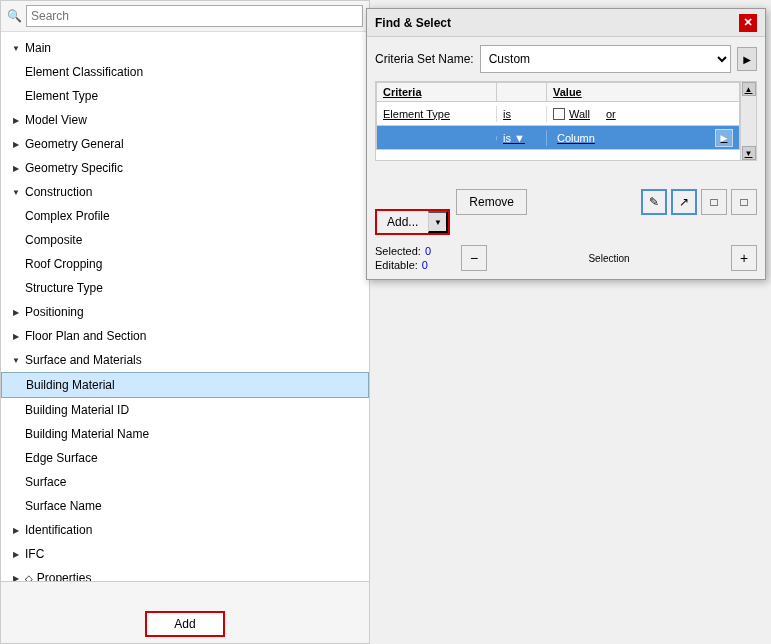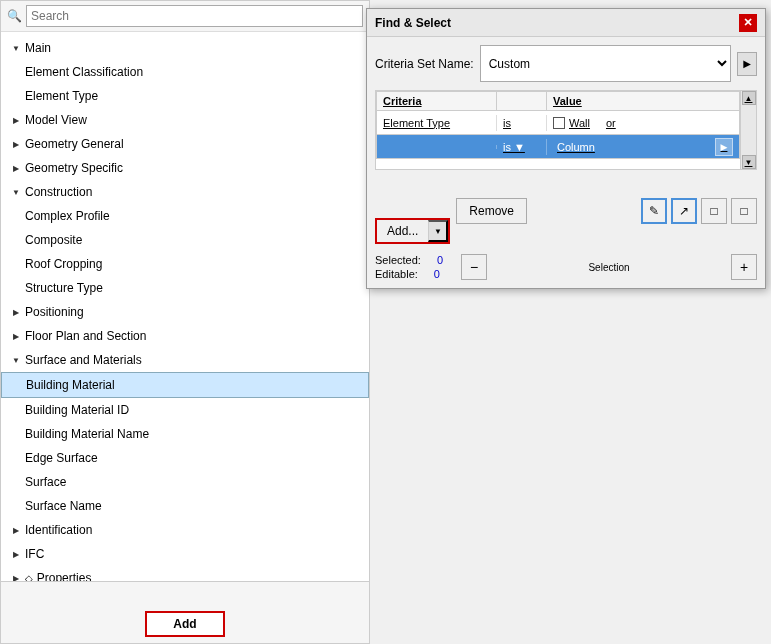--- a/index.html
+++ b/index.html
@@ -88,21 +88,21 @@
       background: #f5f5f5;
     }
 
     .add-btn-bottom {
       width: 80px;
       height: 26px;
       background: #fff;
       border: 2px solid #cc0000;
       cursor: pointer;
       font-size: 12px;
-      font-weight: bold;
+      font-weight: normal;
       margin-top: 23px;
     }
 
     
     .dialog {
       position: absolute;
       left: 366px;
       top: 8px;
       width: 400px;
       background: #f0f0f0;
@@ -150,21 +150,21 @@
       gap: 6px;
     }
 
     .criteria-set-label {
       font-size: 12px;
       white-space: nowrap;
     }
 
     .criteria-set-select {
       flex: 1;
-      height: 37px;
+      height: 28px;
       border: 1px solid #aaa;
       font-size: 12px;
       padding: 0 4px;
       background: #fff;
     }
 
     .arrow-btn {
       width: 20px;
       height: 24px;
       background: #e0e0e0;
@@ -359,21 +359,21 @@
     .status-labels {
       display: flex;
       flex-direction: column;
       gap: 2px;
       min-width: 80px;
     }
 
     .status-label-row {
       display: flex;
       align-items: center;
-      gap: 16px;
+      gap: 4px;
       font-size: 11px;
     }
 
     .status-value {
       color: #0000cc;
       font-size: 11px;
     }
 
     .selection-controls {
       flex: 1;

